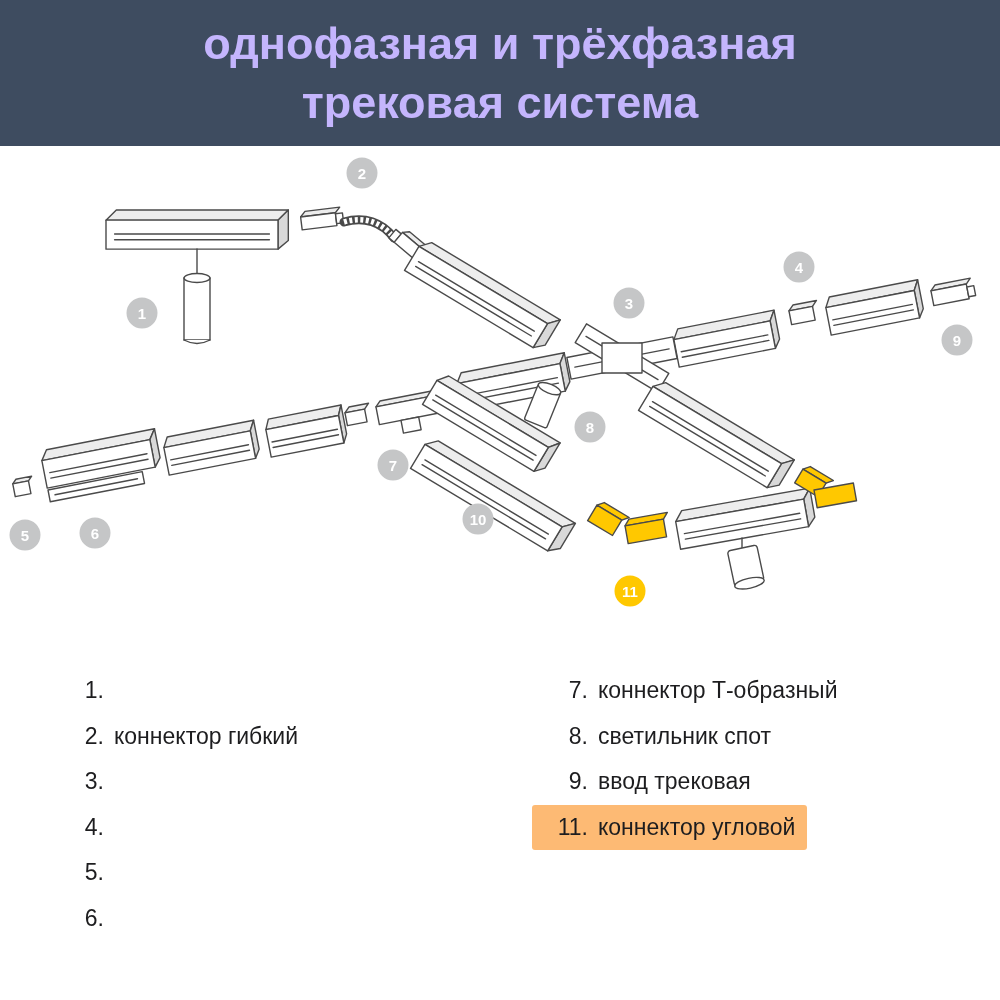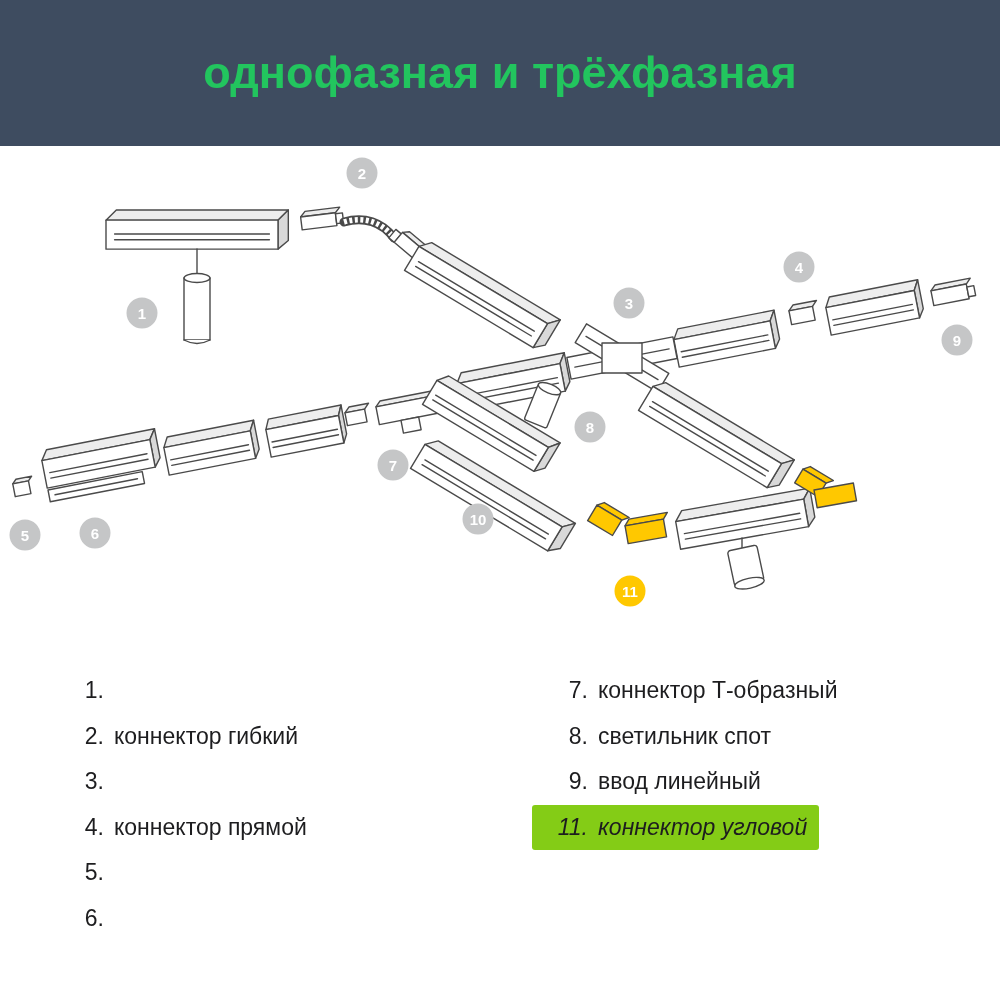--- a/index.html
+++ b/index.html
@@ -3,21 +3,21 @@
 <meta charset="utf-8">
 <style>
   html,body{margin:0;padding:0;}
   body{
     width:1000px;height:1000px;background:#ffffff;position:relative;
     font-family:"Liberation Sans", sans-serif;overflow:hidden;
   }
   .header{
     height:146px;width:100%;
     display:flex;flex-direction:column;justify-content:center;align-items:center;
-    color:#22c55e;font-weight:bold;font-size:45px;line-height:1.32;text-align:center;
+    color:#c4b5fd;font-weight:bold;font-size:45px;line-height:1.32;text-align:center;
   }
   .header span{display:block;}
   .diagram{position:absolute;top:146px;left:0;width:1000px;height:514px;}
   .st{stroke:#4a4a4a;stroke-width:1.4px;vector-effect:non-scaling-stroke;stroke-linejoin:round;stroke-linecap:round;}
   .badge-num{fill:#ffffff;font-weight:bold;font-size:15px;text-anchor:middle;font-family:"Liberation Sans",sans-serif;}
   .legend{position:absolute;top:668px;left:0;width:1000px;display:flex;padding-left:62px;box-sizing:border-box;}
   .legend-col{display:flex;flex-direction:column;align-items:flex-start;}
   .legend-col[data-legend-col="0"]{width:470px;}
   .legend-item{
     display:flex;align-items:center;height:45.5px;padding:0 12px;
@@ -25,20 +25,21 @@
   }
   .legend-item .num{text-align:right;margin-right:10px;}
   .legend-col[data-legend-col="0"] .num{min-width:30px;}
   .legend-col[data-legend-col="1"] .num{min-width:44px;}
 </style>
 </head>
 <body>
 
 <div class="header" style="background: rgb(62, 76, 96);">
   <span>однофазная и трёхфазная</span>
+  <span>трековая система</span>
 </div>
 
 <svg class="diagram" viewBox="0 0 1000 514" xmlns="http://www.w3.org/2000/svg">
   <defs>
     <g id="track">
       <polygon class="st" fill="#ededed" points="0,7 6,0 106,0 100,7"></polygon>
       <polygon class="st" fill="#d9d9d9" points="100,7 106,0 106,21 100,27"></polygon>
       <rect class="st" fill="#ffffff" x="0" y="7" width="100" height="20"></rect>
       <line class="st" x1="5" y1="16.5" x2="95" y2="16.5"></line>
       <line class="st" x1="5" y1="20.5" x2="95" y2="20.5"></line>
@@ -210,40 +211,39 @@
       </div>
       <div class="legend-item">
         <span class="num">2.</span>
         <span class="lbl">коннектор гибкий</span>
       </div>
       <div class="legend-item">
         <span class="num">3.</span>
       </div>
       <div class="legend-item">
         <span class="num">4.</span>
-        <span class="lbl">коннектор прямой</span>
       </div>
       <div class="legend-item">
         <span class="num">5.</span>
       </div>
       <div class="legend-item">
         <span class="num">6.</span>
       </div>
     </div>
   <div class="legend-col" data-legend-col="1">
       <div class="legend-item">
         <span class="num">7.</span>
         <span class="lbl">коннектор Т-образный</span>
       </div>
       <div class="legend-item">
         <span class="num">8.</span>
         <span class="lbl">светильник спот</span>
       </div>
       <div class="legend-item">
         <span class="num">9.</span>
-        <span class="lbl">ввод линейный</span>
-      </div>
-      <div class="legend-item highlight" style="background: #84cc16; font-style: italic;">
+        <span class="lbl">ввод трековая</span>
+      </div>
+      <div class="legend-item highlight" style="background: #fdba74;">
         <span class="num">11.</span>
         <span class="lbl">коннектор угловой</span>
       </div>
     </div>
 </div>
 
 </body></html>

